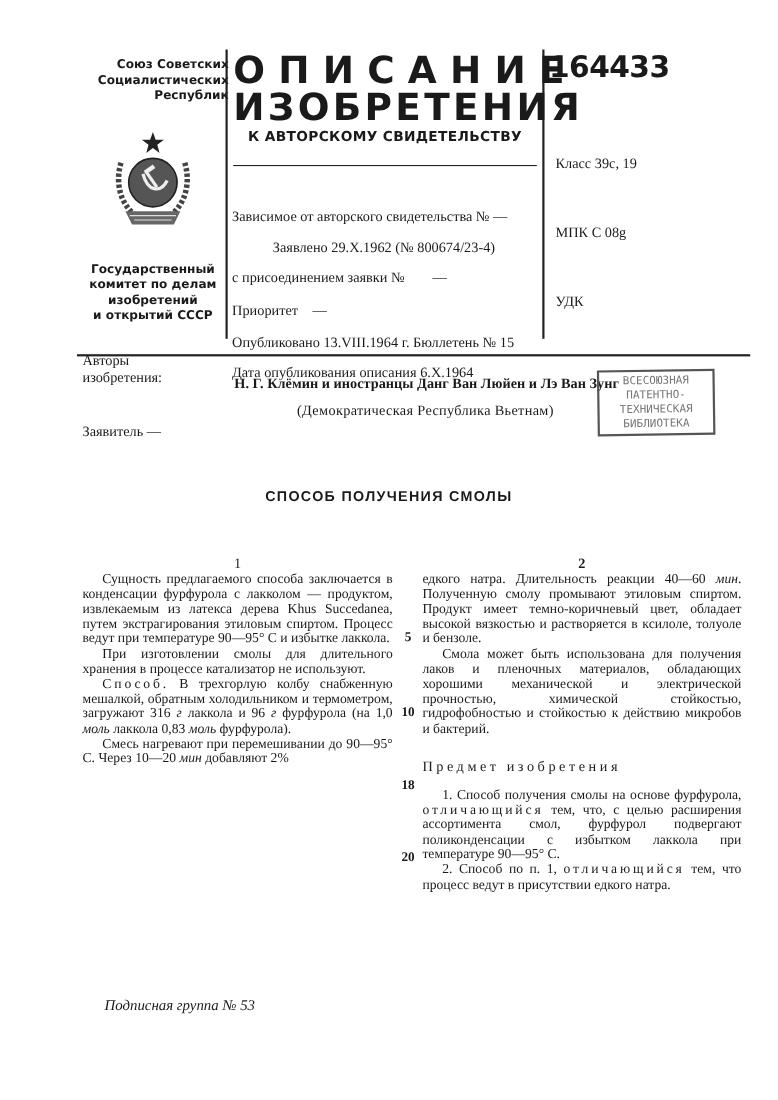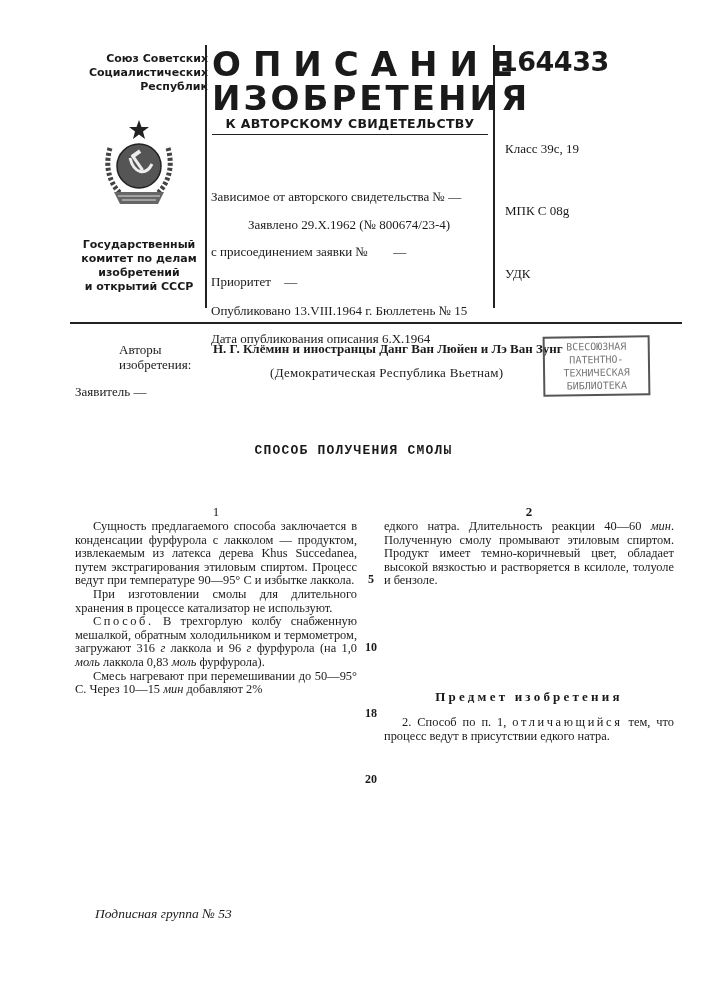--- a/index.html
+++ b/index.html
@@ -12,51 +12,51 @@
   .hdr-left .line { display: block; }
   .emblem { left: 100px; top: 118px; width: 78px; height: 92px; }
   .committee { left: 70px; top: 238px; width: 138px; text-align: center; font-family: "DejaVu Sans", sans-serif; font-weight: bold; font-size: 11px; line-height: 14px; }
 
   .vline-1 { left: 205px; top: 45px; width: 2px; height: 263px; background: #222; }
   .vline-2 { left: 493px; top: 45px; width: 2px; height: 263px; background: #222; }
 
   
   .title-1 { left: 212px; top: 46px; width: 282px; font-family: "DejaVu Sans", sans-serif; font-weight: bold; font-size: 34px; line-height: 36px; letter-spacing: 12px; white-space: nowrap; }
   .title-2 { left: 212px; top: 80px; width: 282px; font-family: "DejaVu Sans", sans-serif; font-weight: bold; font-size: 34px; line-height: 36px; letter-spacing: 3px; white-space: nowrap; }
-  .subtitle { left: 212px; top: 116px; width: 276px; text-align: center; font-family: "DejaVu Sans", sans-serif; font-weight: bold; font-size: 12.5px; line-height: 16px; letter-spacing: 0.3px; border-bottom: 1.5px solid #222; padding-bottom: 2px; white-space: nowrap; }
+  .subtitle { left: 212px; top: 116px; width: 276px; text-align: center; font-family: "DejaVu Sans", sans-serif; font-weight: bold; font-size: 12.5px; line-height: 16px; letter-spacing: 0.3px; border-bottom: 1.5px solid #222; padding-bottom: 18px; white-space: nowrap; }
 
   .meta { left: 211px; width: 280px; font-size: 13px; line-height: 16px; white-space: nowrap; margin-top: 37px; }
   .meta .dash { margin-left: 10px; }
 
   
   .number { left: 499px; top: 47px; font-family: "DejaVu Sans", sans-serif; font-weight: bold; font-size: 27px; line-height: 30px; letter-spacing: -0.5px; }
   .rmeta { left: 505px; font-size: 13px; line-height: 16px; white-space: nowrap; }
 
   .hrule { left: 70px; top: 322px; width: 612px; height: 2px; background: #222; }
 
   
-  .authors-label { left: 75px; top: 342px; font-size: 13px; line-height: 15px; margin-left: 44px; }
+  .authors-label { left: 75px; top: 320px; font-size: 13px; line-height: 15px; }
   .authors-names { left: 213px; top: 341px; font-size: 13px; line-height: 15px; font-weight: bold; white-space: nowrap; }
   .authors-country { left: 270px; top: 365px; font-size: 13px; line-height: 15px; white-space: nowrap; letter-spacing: 0.3px; }
   .applicant { left: 75px; top: 384px; font-size: 13px; line-height: 15px; }
 
   .stamp { left: 543px; top: 336px; width: 107px; height: 60px; border: 2px solid #555; transform: rotate(-0.8deg);
            font-family: "DejaVu Sans Mono", monospace; font-size: 10px; line-height: 13px; color: #777; text-align: center; padding-top: 2px; box-sizing: border-box; }
 
-  .doc-title { left: 0; top: 443px; width: 707px; text-align: center; font-family: Liberation Mono, monospace; font-weight: bold; font-size: 13px; letter-spacing: 1.2px; }
+  .doc-title { left: 0; top: 443px; width: 707px; text-align: center; font-family: Liberation Sans, sans-serif; font-weight: bold; font-size: 13px; letter-spacing: 1.2px; }
 
   .colnum { font-size: 13px; text-align: center; }
   .col { font-size: 12.4px; line-height: 13.6px; text-align: justify; }
   .col p { margin: 0; text-indent: 18px; }
   .col p.noindent { text-indent: 0; }
   .spaced { letter-spacing: 2.6px; }
   .ital { font-style: italic; }
   .linenum { left: 364px; font-size: 12px; font-weight: bold; width: 14px; text-align: center; }
 
-  .claims-title { left: 384px; top: 689px; width: 290px; text-align: center; font-size: 13px; letter-spacing: 3.2px; font-weight: bold; }
+  .claims-title { left: 384px; top: 689px; width: 290px; text-align: left; font-size: 13px; letter-spacing: 3.2px; }
 
   .footer { left: 75px; top: 906px; font-style: italic; font-size: 13.5px; margin-left: 20px; }
 </style>
 </head>
 <body>
 
 <div class="abs hdr-left">
   <span class="line">Союз Советских</span>
   <span class="line">Социалистических</span>
   <span class="line">Республик</span>
@@ -135,31 +135,33 @@
 
 <div class="abs doc-title">СПОСОБ ПОЛУЧЕНИЯ СМОЛЫ</div>
 
 <div class="abs colnum" style="left:75px; top:504px; width:282px">1</div>
 <div class="abs colnum" style="left:384px; top:504px; width:290px; font-weight:bold">2</div>
 
 <div class="abs col" style="left:75px; top:520px; width:282px">
   <p>Сущность предлагаемого способа заключается в конденсации фурфурола с лакколом — продуктом, извлекаемым из латекса дерева Khus Succedanea, путем экстрагирования этиловым спиртом. Процесс ведут при температуре 90—95° С и избытке лаккола.</p>
   <p>При изготовлении смолы для длительного хранения в процессе катализатор не используют.</p>
   <p><span class="spaced">Способ.</span> <span>В трехгорлую колбу снабженную мешалкой, обратным холодильником и термометром, загружают 316</span> <span class="ital">г</span> <span>лаккола и 96</span> <span class="ital">г</span> <span>фурфурола (на 1,0</span> <span class="ital">моль</span> <span>лаккола 0,83</span> <span class="ital">моль</span> <span>фурфурола).</span></p>
-  <p><span>Смесь нагревают при перемешивании до 50—95° С. Через 10—15</span> <span class="ital">мин</span> <span>добавляют 2%</span></p>
+  <p><span>Смесь нагревают при перемешивании до 90—95° С. Через 10—20</span> <span class="ital">мин</span> <span>добавляют 2%</span></p>
 </div>
 
 <div class="abs linenum" style="top:572px">5</div>
 <div class="abs linenum" style="top:640px">10</div>
 <div class="abs linenum" style="top:706px">18</div>
 <div class="abs linenum" style="top:772px">20</div>
 
 <div class="abs col" style="left:384px; top:520px; width:290px">
   <p class="noindent"><span>едкого натра. Длительность реакции 40—60</span> <span class="ital">мин</span><span>. Полученную смолу промывают этиловым спиртом. Продукт имеет темно-коричневый цвет, обладает высокой вязкостью и растворяется в ксилоле, толуоле и бензоле.</span></p>
+  <p>Смола может быть использована для получения лаков и пленочных материалов, обладающих хорошими механической и электрической прочностью, химической стойкостью, гидрофобностью и стойкостью к действию микробов и бактерий.</p>
 </div>
 
 <div class="abs claims-title">Предмет изобретения</div>
 
 <div class="abs col" style="left:384px; top:716px; width:290px">
+  <p><span>1. Способ получения смолы на основе фурфурола,</span> <span class="spaced">отличающийся</span> <span>тем, что, с целью расширения ассортимента смол, фурфурол подвергают поликонденсации с избытком лаккола при температуре 90—95° С.</span></p>
   <p><span>2. Способ по п. 1,</span> <span class="spaced">отличающийся</span> <span>тем, что процесс ведут в присутствии едкого натра.</span></p>
 </div>
 
 <div class="abs footer">Подписная группа № 53</div>
 
 </body></html>

